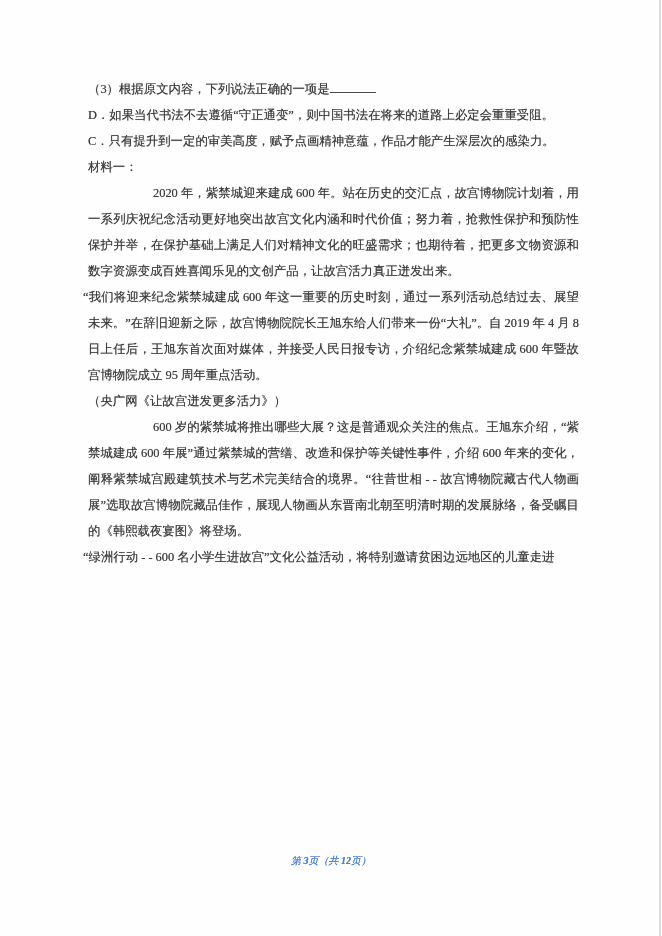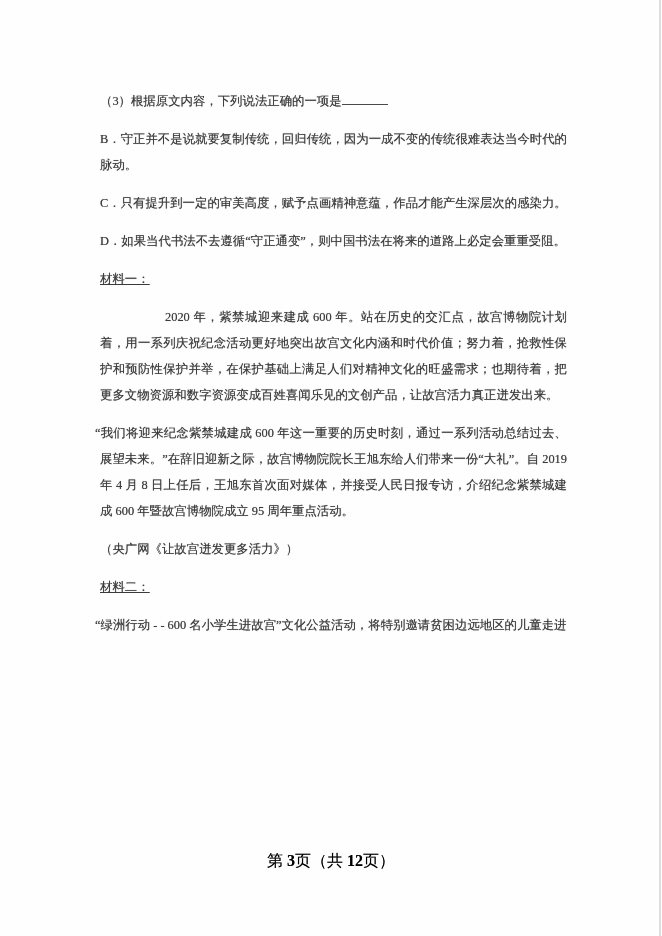--- a/index.html
+++ b/index.html
@@ -19,74 +19,74 @@
     position: absolute;
     left: 88px;
     top: 76px;
     width: 491px;
     font-size: 12.4px;
     line-height: 26px;
     color: #3b3b3b;
     text-align: justify;
     text-shadow: 0 0 0.7px rgba(80,80,80,0.75);
   }
-  .content p { margin: 12px; padding: 0; }
+  .content p { margin: 0; padding: 0; }
   .p-stem  { padding-left: 27px; }
   .p-opt   { padding-left: 8px; }
-  .p-label { padding-left: 12px; text-decoration: underline; }
+  .p-label { padding-left: 12px; }
   .p-body  { text-indent: 65px; }
   .p-quote { text-indent: -5px; }
   .p-source{ text-align: left; }
   .blank {
     display: inline-block;
     width: 46px;
     border-bottom: 1.3px solid #4a4a4a;
     height: 0.9em;
     vertical-align: baseline;
   }
   .footer {
     position: absolute;
     left: 0;
     right: 0;
     top: 851px;
     text-align: center;
-    font-size: 16px;
+    font-size: 10px;
     line-height: 20px;
-    color: #000000;
+    color: #3b82f6;
     text-shadow: 0 0 0.6px rgba(80,80,80,0.7);
+    font-style: italic;
   }
   .footer b { font-weight: bold; }
   .scan-edge {
     position: absolute;
     top: 0;
     bottom: 0;
     right: 1px;
     width: 2px;
     background: #dedede;
   }
 </style>
 </head>
 <body>
 
 <div class="page">
   <div class="content">
 
     <p class="p-stem"><span>（3）根据原文内容，下列说法正确的一项是</span><span class="blank"></span></p>
 
-    <p class="p-opt">B．守正并不是说就要复制传统，回归传统，因为一成不变的传统很难表达当今时代的脉动。</p>
+    <p class="p-opt">D．如果当代书法不去遵循“守正通变”，则中国书法在将来的道路上必定会重重受阻。</p>
     <p class="p-opt">C．只有提升到一定的审美高度，赋予点画精神意蕴，作品才能产生深层次的感染力。</p>
-    <p class="p-opt">D．如果当代书法不去遵循“守正通变”，则中国书法在将来的道路上必定会重重受阻。</p>
 
 
     <p class="p-label">材料一：</p>
     <p class="p-body">2020 年，紫禁城迎来建成 600 年。站在历史的交汇点，故宫博物院计划着，用一系列庆祝纪念活动更好地突出故宫文化内涵和时代价值；努力着，抢救性保护和预防性保护并举，在保护基础上满足人们对精神文化的旺盛需求；也期待着，把更多文物资源和数字资源变成百姓喜闻乐见的文创产品，让故宫活力真正迸发出来。</p>
     <p class="p-quote">“我们将迎来纪念紫禁城建成 600 年这一重要的历史时刻，通过一系列活动总结过去、展望未来。”在辞旧迎新之际，故宫博物院院长王旭东给人们带来一份“大礼”。自 2019 年 4 月 8 日上任后，王旭东首次面对媒体，并接受人民日报专访，介绍纪念紫禁城建成 600 年暨故宫博物院成立 95 周年重点活动。</p>
     <p class="p-source">（央广网《让故宫迸发更多活力》）</p>
 
-    <p class="p-label">材料二：</p>
+    <p class="p-body">600 岁的紫禁城将推出哪些大展？这是普通观众关注的焦点。王旭东介绍，“紫禁城建成 600 年展”通过紫禁城的营缮、改造和保护等关键性事件，介绍 600 年来的变化，阐释紫禁城宫殿建筑技术与艺术完美结合的境界。“往昔世相 - - 故宫博物院藏古代人物画展”选取故宫博物院藏品佳作，展现人物画从东晋南北朝至明清时期的发展脉络，备受瞩目的《韩熙载夜宴图》将登场。</p>
     <p class="p-quote">“绿洲行动 - - 600 名小学生进故宫”文化公益活动，将特别邀请贫困边远地区的儿童走进</p>
 
   </div>
 
   <div class="footer"><span>第 </span><b>3</b><span>页（共 </span><b>12</b><span>页）</span></div>
 
   <div class="scan-edge"></div>
 </div>
 
 </body></html>

